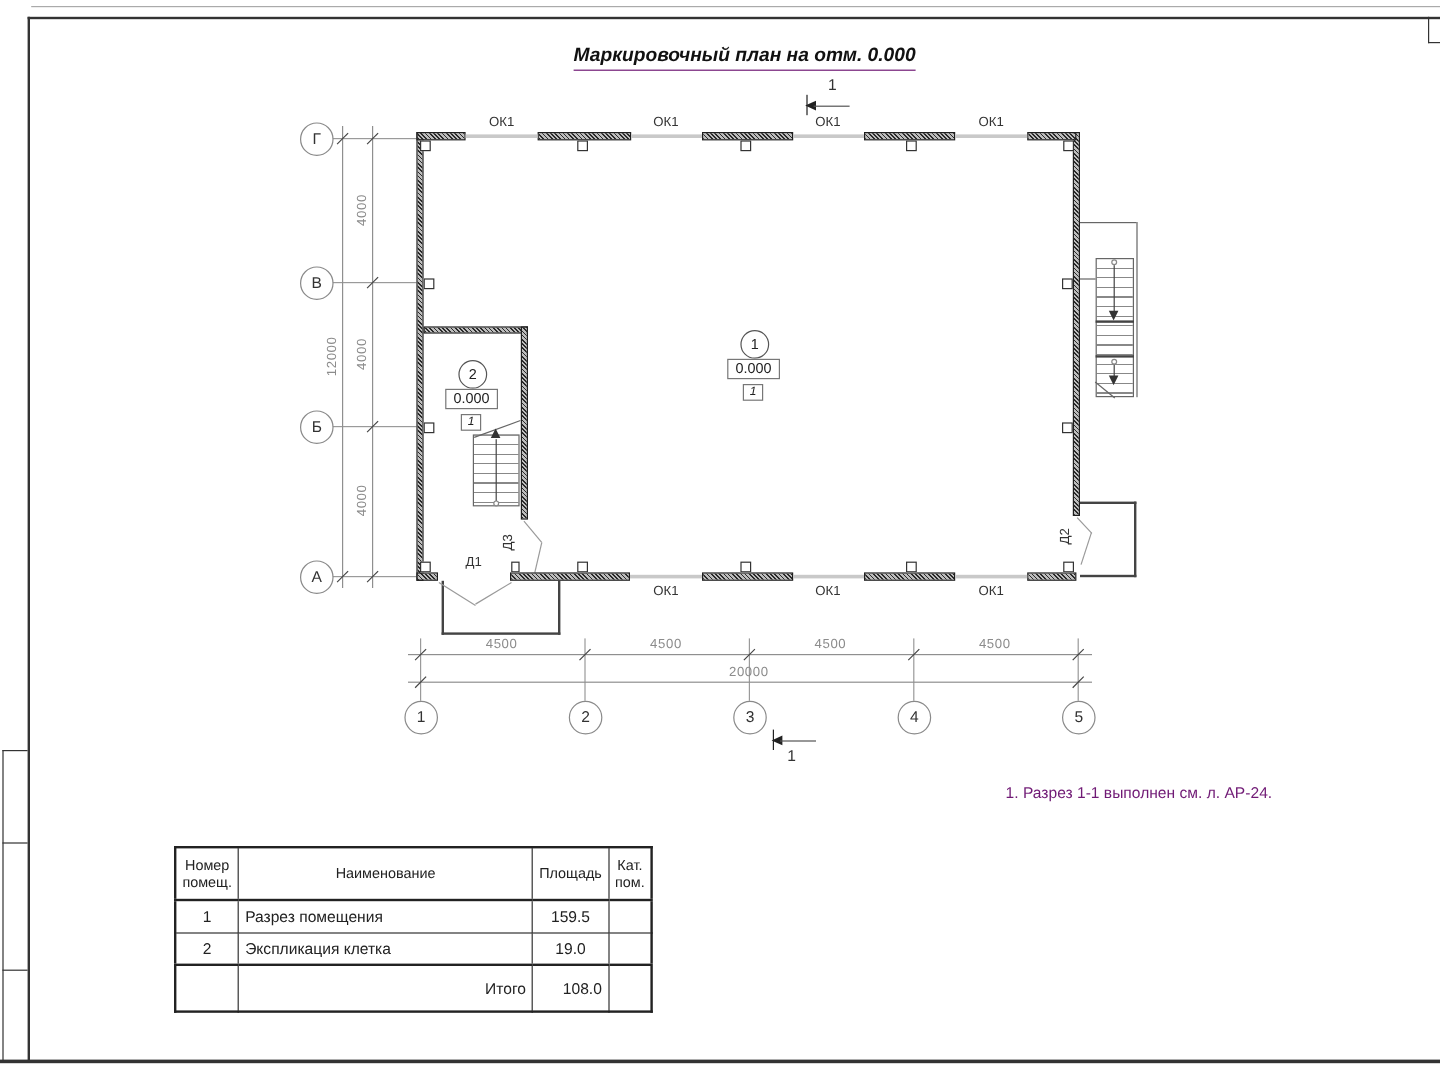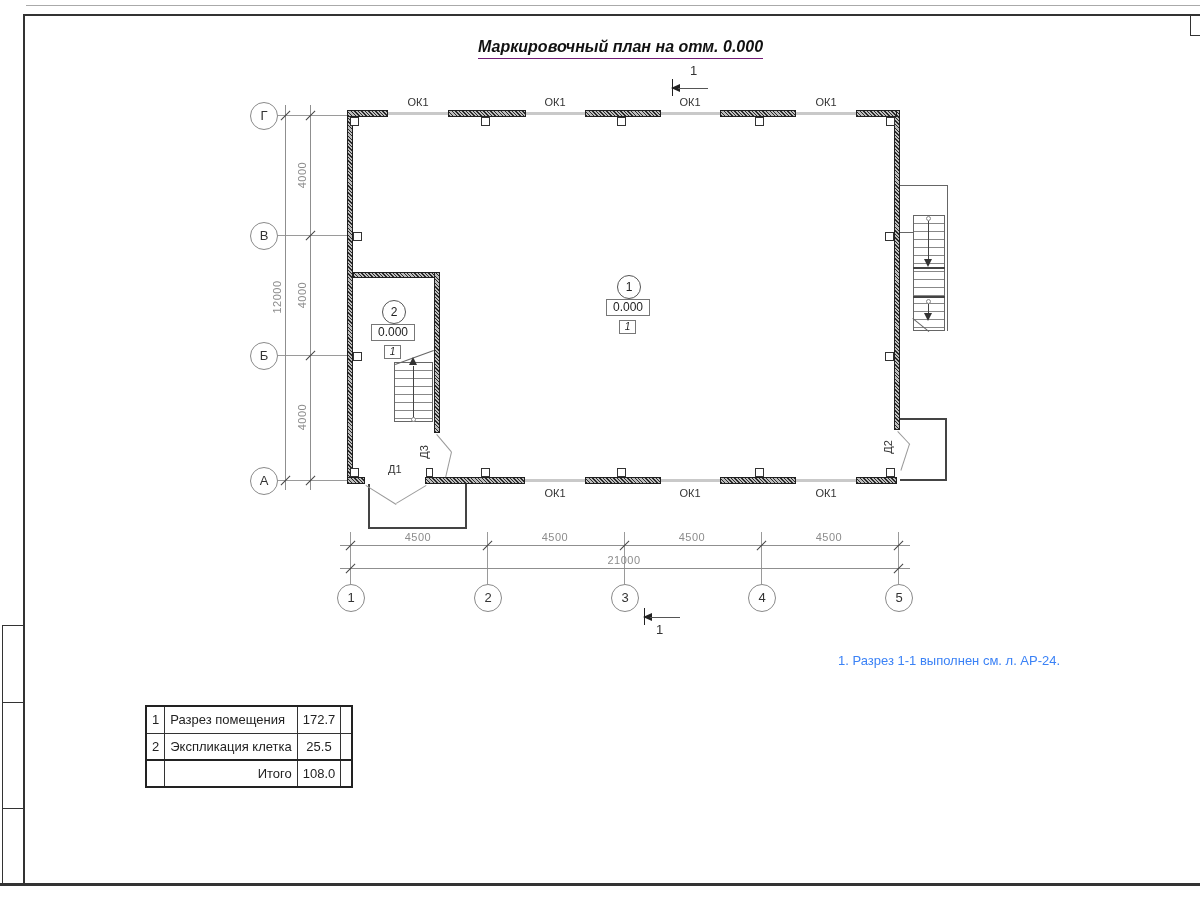--- a/index.html
+++ b/index.html
@@ -38,29 +38,29 @@
   .dline{position:absolute;height:1px;background:#9a9a9a;transform-origin:0 0;}
   .tri-left{position:absolute;width:0;height:0;border-top:4px solid transparent;
             border-bottom:4px solid transparent;border-right:9px solid #222;}
   .tri-up{position:absolute;width:0;height:0;border-left:4px solid transparent;
           border-right:4px solid transparent;border-bottom:8px solid #333;}
   .tri-down{position:absolute;width:0;height:0;border-left:4px solid transparent;
             border-right:4px solid transparent;border-top:8px solid #333;}
   .dot{position:absolute;width:5px;height:5px;border:1px solid #888;border-radius:50%;background:#fff;box-sizing:border-box;}
   .title{position:absolute;font-size:16px;font-style:italic;font-weight:bold;color:#111;
          border-bottom:1px solid #701a75;padding-bottom:2px;}
-  .note{position:absolute;font-size:13px;color:#3b82f6;}
+  .note{position:absolute;font-size:13px;color:#701a75;}
   
   .spec{position:absolute;border-collapse:collapse;font-size:13px;color:#222;background:#fff;}
   .spec td{border:1px solid #333;padding:2px 5px;box-sizing:border-box;}
   .spec tr.hdr td{height:44px;text-align:center;vertical-align:middle;font-size:12px;border-bottom:2px solid #222;}
   .spec td.c{text-align:center;}
   .spec td.r{text-align:right;}
   .spec tr.data td{height:27px;}
-  .spec tr.total td{height:27px;border-top:2px solid #222;text-align:right;}
+  .spec tr.total td{height:39px;border-top:2px solid #222;text-align:right;}
   .spec{border:2px solid #222;}
 </style>
 </head>
 <body>
 
 <div class="page">
 
   <div class="a fl-thin" style="left:26px;top:5px;width:1174px;height:1px;"></div>
   <div class="a fl" style="left:23px;top:14px;width:1177px;height:2px;"></div>
   <div class="a fl" style="left:23px;top:14px;width:2px;height:871px;"></div>
@@ -106,21 +106,21 @@
   <div class="slash" style="left:481px;top:545px;"></div>
   <div class="slash" style="left:618px;top:545px;"></div>
   <div class="slash" style="left:755px;top:545px;"></div>
   <div class="slash" style="left:892px;top:545px;"></div>
   <div class="slash" style="left:344px;top:568px;"></div>
   <div class="slash" style="left:892px;top:568px;"></div>
   <div class="dimtxt" style="left:388px;top:531px;width:60px;">4500</div>
   <div class="dimtxt" style="left:525px;top:531px;width:60px;">4500</div>
   <div class="dimtxt" style="left:662px;top:531px;width:60px;">4500</div>
   <div class="dimtxt" style="left:799px;top:531px;width:60px;">4500</div>
-  <div class="dimtxt" style="left:594px;top:554px;width:60px;">21000</div>
+  <div class="dimtxt" style="left:594px;top:554px;width:60px;">20000</div>
   <div class="axc" style="left:337px;top:584px;">1</div>
   <div class="axc" style="left:474px;top:584px;">2</div>
   <div class="axc" style="left:611px;top:584px;">3</div>
   <div class="axc" style="left:748px;top:584px;">4</div>
   <div class="axc" style="left:885px;top:584px;">5</div>
 
   <div class="a" style="left:368px;top:484px;width:99px;height:45px;border:2px solid #444;box-sizing:border-box;border-top:none;"></div>
   <div class="a" style="left:900px;top:418px;width:47px;height:63px;border:2px solid #444;box-sizing:border-box;border-left:none;"></div>
 
   <div class="hl" style="left:900px;top:185px;width:47px;"></div>
@@ -218,30 +218,36 @@
   <div class="hl" style="left:678px;top:88px;width:30px;background:#555;"></div>
   <div class="lbl" style="left:656px;top:622px;font-size:13px;">1</div>
   <div class="vl" style="left:644px;top:608px;height:17px;background:#222;"></div>
   <div class="tri-left" style="left:643px;top:613px;"></div>
   <div class="hl" style="left:650px;top:617px;width:30px;background:#555;"></div>
 
   <div class="note" style="left:838px;top:653px;">1. Разрез 1-1 выполнен см. л. АР-24.</div>
 
   <table class="spec" style="left:145px;top:705px;">
     <tbody>
+        <tr class="hdr">
+      <td style="width:52px;">Номер помещ.</td>
+      <td style="width:245px;">Наименование</td>
+      <td style="width:60px;">Площадь</td>
+      <td style="width:31px;">Кат. пом.</td>
+    </tr>
     <tr class="data">
       <td class="c">1</td>
       <td>Разрез помещения</td>
-      <td class="c">172.7</td>
+      <td class="c">159.5</td>
       <td></td>
     </tr>
     <tr class="data">
       <td class="c">2</td>
       <td>Экспликация клетка</td>
-      <td class="c">25.5</td>
+      <td class="c">19.0</td>
       <td></td>
     </tr>
     <tr class="total">
       <td></td>
       <td class="r">Итого</td>
       <td class="c">108.0</td>
       <td></td>
     </tr>
   </tbody>
     </table>

